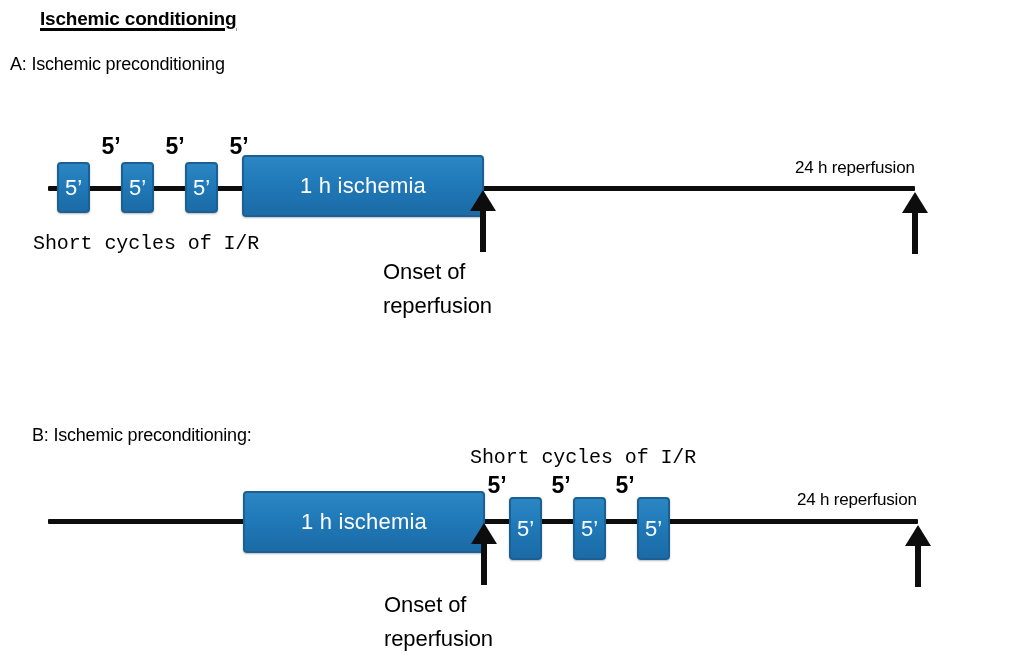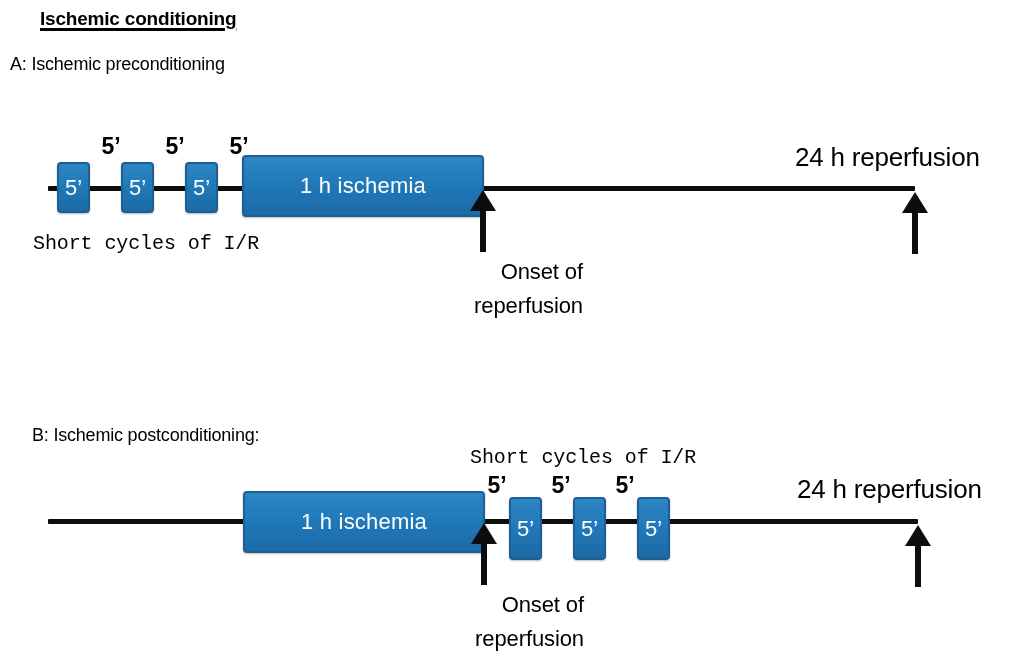--- a/index.html
+++ b/index.html
@@ -90,27 +90,28 @@
   
   .caption {
     font-size: 20px;
     white-space: nowrap;
     letter-spacing: -0.1px;
     font-family: Liberation Mono, monospace;
   }
   .caption-center {
     font-size: 22px;
     white-space: nowrap;
-    text-align: right;
+    text-align: left;
     letter-spacing: -0.1px;
   }
   .reperf-label {
-    font-size: 26px;
+    font-size: 17px;
     white-space: nowrap;
     letter-spacing: -0.2px;
+    margin-top: 16px;
   }
 
   
   .up-arrow { width: 26px; }
   .up-arrow .stem {
     position: absolute;
     left: 10px;
     width: 6px;
     background: #0d0d0d;
   }
@@ -158,21 +159,21 @@
 
     <div class="abs reperf-label" style="left:795px; top:142px;">24 h reperfusion</div>
     <div class="abs up-arrow" style="left:902px; top:192px; height:62px;">
       <div class="head"></div>
       <div class="stem" style="top:18px; height:44px;"></div>
     </div>
   </div>
 
   <div>
 
-    <div class="abs panel-title" id="panel-b-title">B: Ischemic postconditioning:</div>
+    <div class="abs panel-title" id="panel-b-title">B: Ischemic preconditioning:</div>
 
     <div class="abs timeline-line" style="left:48px; top:519px; width:870px;"></div>
 
     <div class="abs blue-box ischemia-box" style="left:243px; top:491px; width:242px; height:62px;">1 h ischemia</div>
 
     <div class="abs caption" style="left:470px; top:446px;">Short cycles of I/R</div>
 
     <div class="abs tick-label" style="left:482px; top:472px;">5’</div>
     <div class="abs tick-label" style="left:546px; top:472px;">5’</div>
     <div class="abs tick-label" style="left:610px; top:472px;">5’</div>

